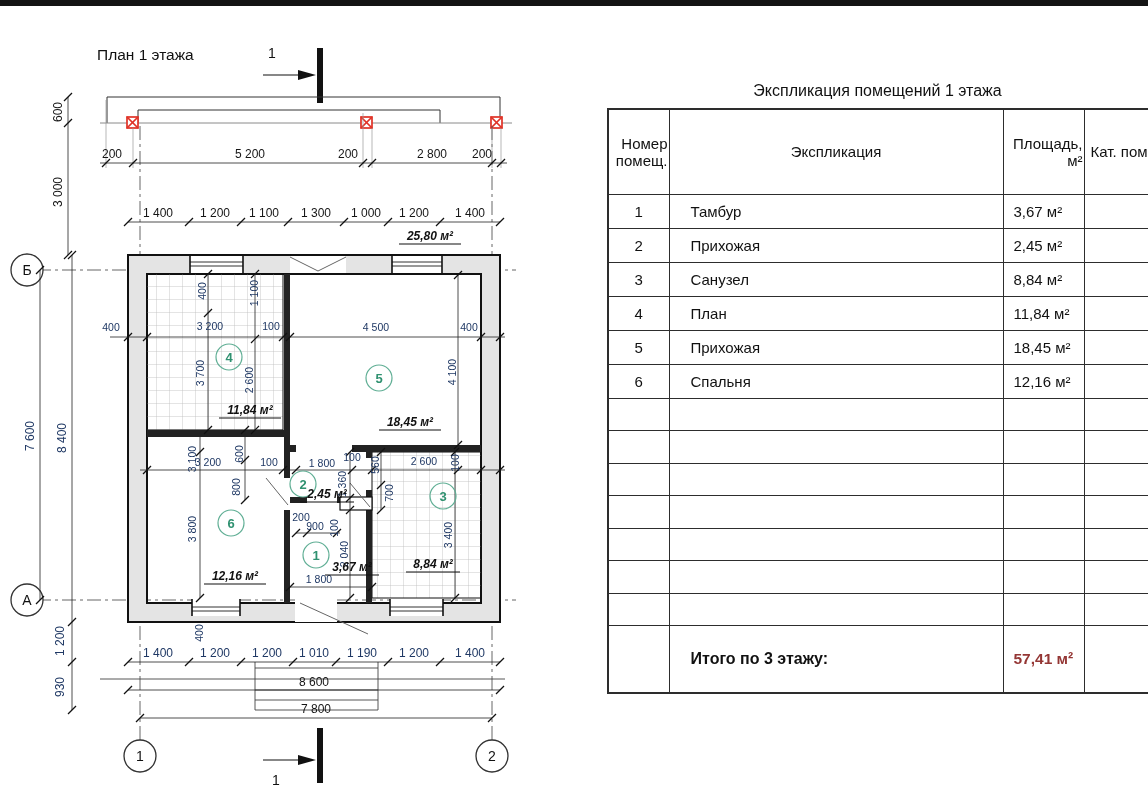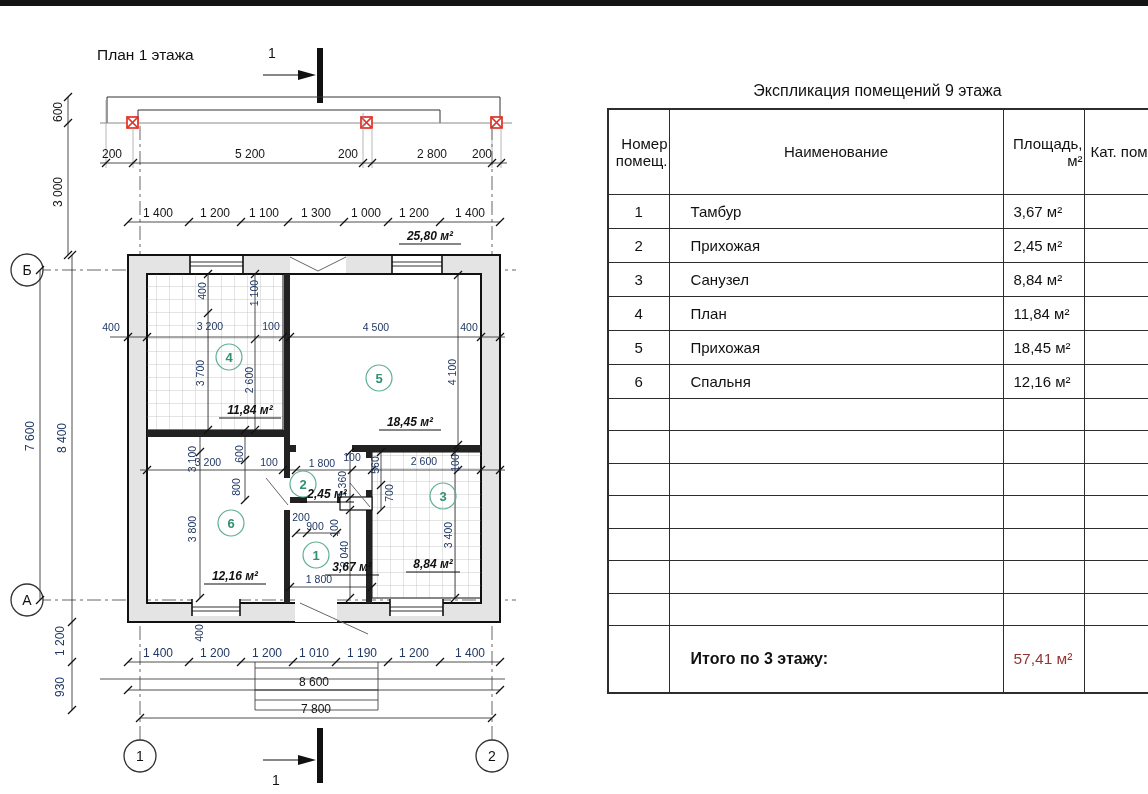--- a/index.html
+++ b/index.html
@@ -42,21 +42,21 @@
   tr.data{height:34px;}
   tr.empty{height:32.5px;}
   tr.total{height:67px;}
   td.c-num{text-align:center;}
   td.c-name{text-align:left;padding-left:21px;}
   td.c-area{text-align:left;padding-left:10px;}
   th.h-num,th.h-area{text-align:right;}
   th.h-name{text-align:center;}
   th.h-cat{text-align:left;padding-left:6px;}
   tr.total .t-label{font-weight:bold;font-size:16px;}
-  tr.total .t-value{font-weight:normal;font-size:15.5px;color:#943634;padding-left:10px;}
+  tr.total .t-value{font-weight:bold;font-size:15.5px;color:#943634;padding-left:10px;}
 </style>
 </head>
 <body>
 
 <div class="topbar"></div>
 
 <svg id="plan" width="600" height="794" viewBox="0 0 600 794">
   <defs>
     <pattern id="grid" width="13" height="13" patternUnits="userSpaceOnUse">
       <path d="M13,0 L0,0 0,13" fill="none" stroke="#bdbdbd" stroke-width="0.8"></path>
@@ -404,34 +404,34 @@
   </g>
 
   <g>
     <rect class="sec" x="317" y="728" width="6" height="55"></rect>
     <line x1="263" y1="760" x2="310" y2="760" stroke="#111" stroke-width="1.2"></line>
     <path class="sec" d="M298,755 L316,760 L298,765 Z"></path>
     <text class="secLbl" x="276" y="785" text-anchor="middle">1</text>
   </g>
 </svg>
 
-<div class="tbl-title">Экспликация помещений 9 этажа</div>
+<div class="tbl-title">Экспликация помещений 1 этажа</div>
 
 <div class="table-wrap">
   <table class="sched">
     <colgroup>
         <col style="width:61px">
         <col style="width:334px">
         <col style="width:81px">
         <col style="width:84px">
       </colgroup>
     <thead>
       <tr class="hdr">
         <th class="h-num">Номер помещ.</th>
-        <th class="h-name">Наименование</th>
+        <th class="h-name">Экспликация</th>
         <th class="h-area">Площадь, м²</th>
         <th class="h-cat">Кат. пом.</th>
       </tr>
     </thead>
     <tbody>
       <tr class="data">
         <td class="c-num">1</td>
         <td class="c-name">Тамбур</td>
         <td class="c-area">3,67 м²</td>
         <td></td>

